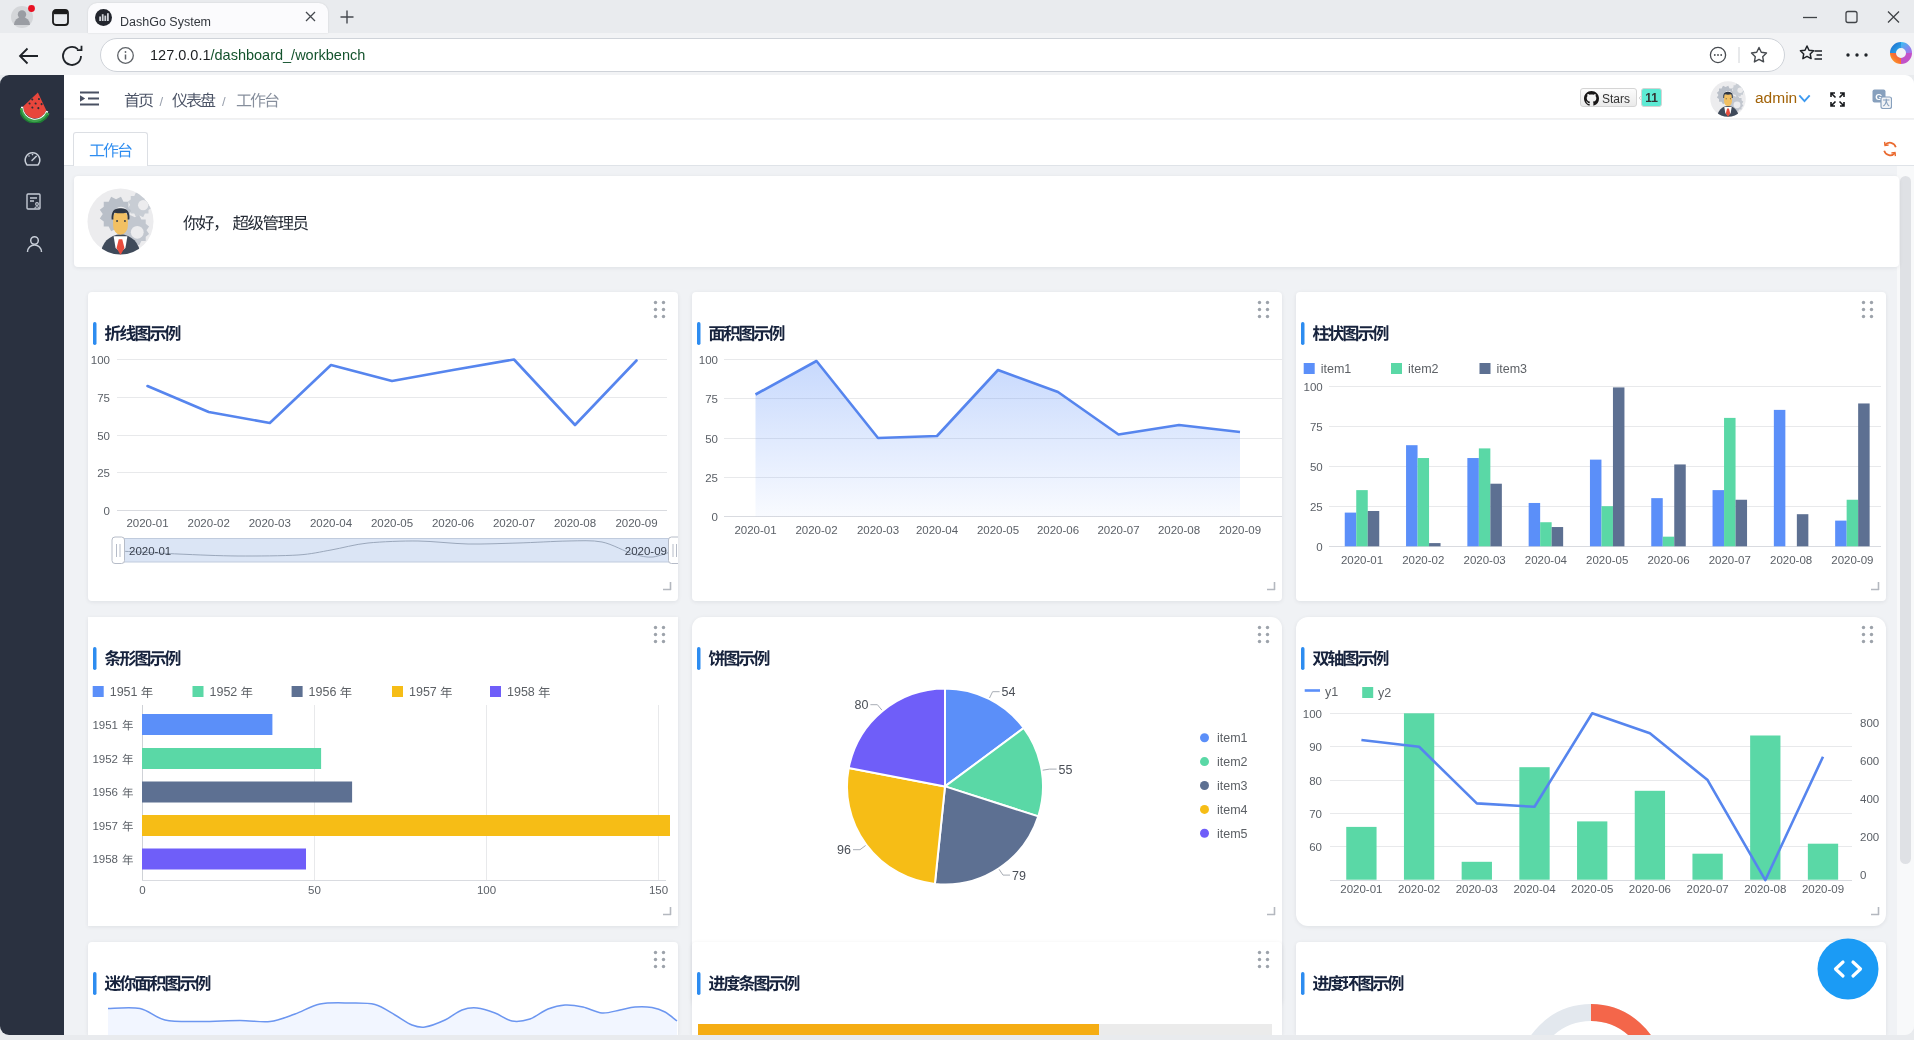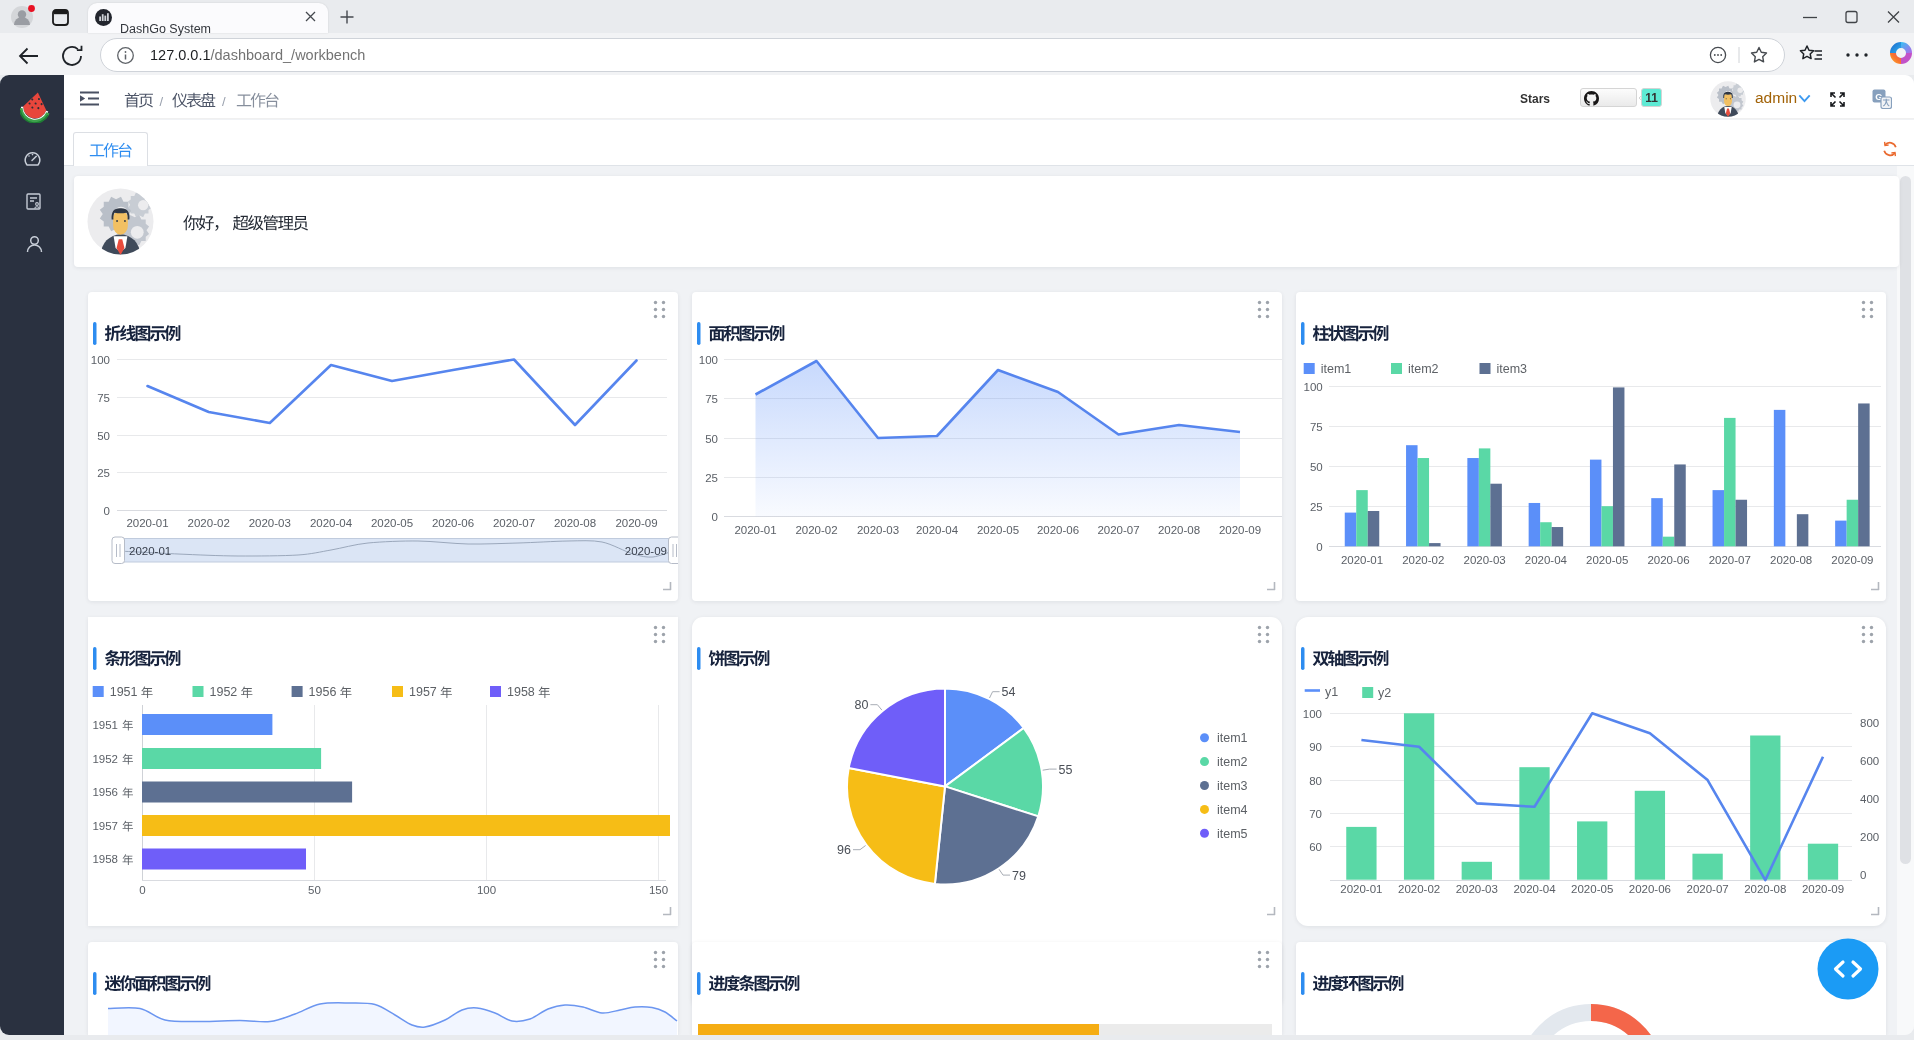--- a/index.html
+++ b/index.html
@@ -59,21 +59,21 @@
 <path d="M2 2 h13 v3.2 h-13 z" fill="#1b1b1b"></path>
   </svg>
 <div class="abs" style="left:88px;top:3px;width:240px;height:30px;background:#fbfbfd;border-radius:9px 9px 0 0;box-shadow:0 0 2px rgba(0,0,0,.12)"></div>
 <svg class="abs" style="left:95px;top:8.5px" width="17" height="17" viewBox="0 0 17 17">
 <circle cx="8.5" cy="8.5" r="8.5" fill="#23262e"></circle>
 <rect x="4.2" y="7.5" width="1.8" height="4.5" fill="#cfd2d8"></rect>
     <rect x="6.8" y="5.2" width="1.8" height="6.8" fill="#cfd2d8"></rect>
 <rect x="9.4" y="6.6" width="1.8" height="5.4" fill="#cfd2d8"></rect>
     <rect x="12" y="4.2" width="1.8" height="7.8" fill="#cfd2d8"></rect>
   </svg>
-<div class="abs" style="left:120px;top:22px;font-size:12.5px;color:#33373d">DashGo System</div>
+<div class="abs" style="left:120px;top:15px;font-size:12.5px;color:#33373d">DashGo System</div>
 <svg class="abs" style="left:305px;top:11px" width="11" height="11" viewBox="0 0 11 11">
 <path d="M1 1 L10 10 M10 1 L1 10" stroke="#45494f" stroke-width="1.3"></path>
   </svg>
 <svg class="abs" style="left:340px;top:10px" width="14" height="14" viewBox="0 0 14 14">
 <path d="M7 0.5 V13.5 M0.5 7 H13.5" stroke="#45494f" stroke-width="1.4"></path>
   </svg>
 <svg class="abs" style="left:1795px;top:8px" width="119" height="18" viewBox="0 0 119 18">
 <path d="M8 9.5 H22" stroke="#404347" stroke-width="1.3"></path>
 <rect x="51" y="3.5" width="11" height="11" rx="2" fill="none" stroke="#404347" stroke-width="1.3"></rect>
 <path d="M93 3.5 L104 14.5 M104 3.5 L93 14.5" stroke="#404347" stroke-width="1.3"></path>
@@ -82,21 +82,21 @@
 <path d="M20 11 H2 M9.5 3.5 L2 11 L9.5 18.5" stroke="#1f2328" stroke-width="1.8" fill="none"></path>
 <path d="M63 11 a9 9 0 1 1 -3.2 -6.9" stroke="#1f2328" stroke-width="1.8" fill="none"></path>
 <path d="M63.5 0.8 v4.4 h-4.6" stroke="#1f2328" stroke-width="1.8" fill="none"></path>
   </svg>
 <div class="abs" style="left:100px;top:38px;width:1685px;height:34px;background:#fff;border:1px solid #cfd3d9;border-radius:17px"></div>
 <svg class="abs" style="left:117px;top:47px" width="17" height="17" viewBox="0 0 17 17">
 <circle cx="8.5" cy="8.5" r="7.8" fill="none" stroke="#5f6368" stroke-width="1.3"></circle>
 <path d="M8.5 7.5 v5" stroke="#5f6368" stroke-width="1.5"></path>
     <circle cx="8.5" cy="5" r="0.9" fill="#5f6368"></circle>
   </svg>
-<div class="abs" style="left:150px;top:46.5px;font-size:14.5px;color:#1c1e21">127.0.0.1<span style="color:#737373">/dashboard_/workbench</span></div>
+<div class="abs" style="left:150px;top:46.5px;font-size:14.5px;color:#1c1e21">127.0.0.1<span style="color:#14532d">/dashboard_/workbench</span></div>
 <svg class="abs" style="left:1705px;top:42px" width="70" height="26" viewBox="0 0 70 26">
 <circle cx="13" cy="13" r="7.6" fill="none" stroke="#474b50" stroke-width="1.3"></circle>
 <circle cx="9.8" cy="13" r="0.9" fill="#474b50"></circle>
     <circle cx="13" cy="13" r="0.9" fill="#474b50"></circle>
     <circle cx="16.2" cy="13" r="0.9" fill="#474b50"></circle>
 <path d="M34 5 v16" stroke="#d0d3d7" stroke-width="1"></path>
 <path d="M54 5.5 l2.3 4.8 5.2 0.7 -3.8 3.7 0.9 5.2 -4.6 -2.5 -4.6 2.5 0.9 -5.2 -3.8 -3.7 5.2 -0.7 z" fill="none" stroke="#474b50" stroke-width="1.4" stroke-linejoin="round"></path>
   </svg>
 <svg class="abs" style="left:1798px;top:44px" width="26" height="22" viewBox="0 0 26 22">
 <path d="M9 2 l2 4.2 4.6 0.6 -3.4 3.2 0.9 4.6 -4.1 -2.2 -4.1 2.2 0.8 -4.6 -3.3 -3.2 4.6 -0.6 z" fill="none" stroke="#1f2328" stroke-width="1.5" stroke-linejoin="round"></path>
@@ -181,21 +181,21 @@
       <g transform="translate(116.0,17.2) scale(0.01600,-0.01600)" fill="#868e9c">
         <use href="#r5de5" x="0.0"></use>
         <use href="#r4f5c" x="875.0"></use>
         <use href="#r53f0" x="1750.0"></use>
       </g>
     </svg>
     <div class="abs" style="left:1580px;top:13px;width:57px;height:19px;background:linear-gradient(#fcfcfc,#eaeaea);border:1px solid #d5d5d5;border-radius:3px"></div>
     <svg class="abs" style="left:1584px;top:15.5px" width="15" height="15" viewBox="0 0 16 16">
 <path fill="#191717" d="M8 0C3.58 0 0 3.58 0 8c0 3.54 2.29 6.53 5.47 7.59.4.07.55-.17.55-.38 0-.19-.01-.82-.01-1.49-2.01.37-2.53-.49-2.69-.94-.09-.23-.48-.94-.82-1.13-.28-.15-.68-.52-.01-.53.63-.01 1.08.58 1.23.82.72 1.21 1.87.87 2.33.66.07-.52.28-.87.51-1.07-1.78-.2-3.64-.89-3.64-3.95 0-.87.31-1.59.82-2.15-.08-.2-.36-1.02.08-2.12 0 0 .67-.21 2.2.82.64-.18 1.32-.27 2-.27s1.36.09 2 .27c1.53-1.04 2.2-.82 2.2-.82.44 1.1.16 1.92.08 2.12.51.56.82 1.27.82 2.15 0 3.07-1.87 3.75-3.65 3.95.29.25.54.73.54 1.48 0 1.07-.01 1.93-.01 2.2 0 .21.15.46.55.38A8.01 8.01 0 0 0 16 8c0-4.42-3.58-8-8-8z"></path>
     </svg>
-    <div class="abs" style="left:1520px;top:16.5px;font-size:12px;font-weight:bold;color:#333">Stars</div>
+    <div class="abs" style="left:1602px;top:16.5px;font-size:12px;font-weight:normal;color:#333">Stars</div>
     <svg class="abs" style="left:1637px;top:16px" width="8" height="14" viewBox="0 0 8 14">
       <path d="M7.5 2 L2 7 L7.5 12" fill="#fff" stroke="#d4d4d4" stroke-width="1"></path>
     </svg>
     <div class="abs" style="left:1641px;top:13px;width:21px;height:19px;background:#5eead4;border:1px solid #d4d4d4;border-radius:3px;font-size:12px;font-weight:bold;color:#333;text-align:center;line-height:18px">11</div>
     <svg class="abs" style="left:1710px;top:5.5px" width="36" height="36" viewBox="0 0 68 68">
       <use href="#avtr"></use>
     </svg>
     <div class="abs" style="left:1755px;top:13.5px;font-size:15.5px;color:#a16207">admin</div>
     <svg class="abs" style="left:1798px;top:19px" width="13" height="9" viewBox="0 0 15 10">
       <path d="M1.5 1.5 L7.5 8 L13.5 1.5" fill="none" stroke="#3d9af0" stroke-width="2.2"></path>

